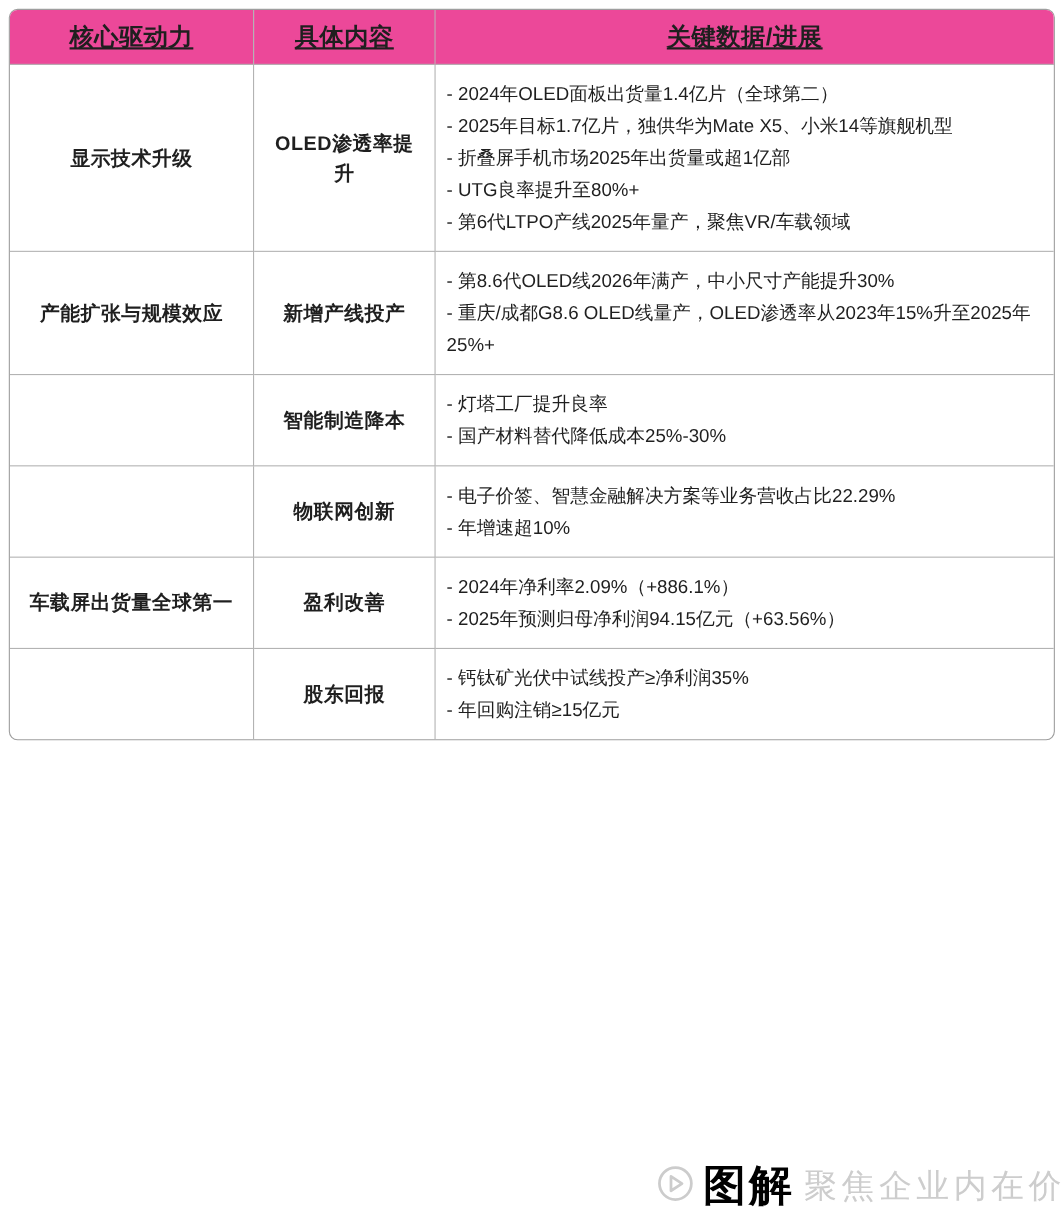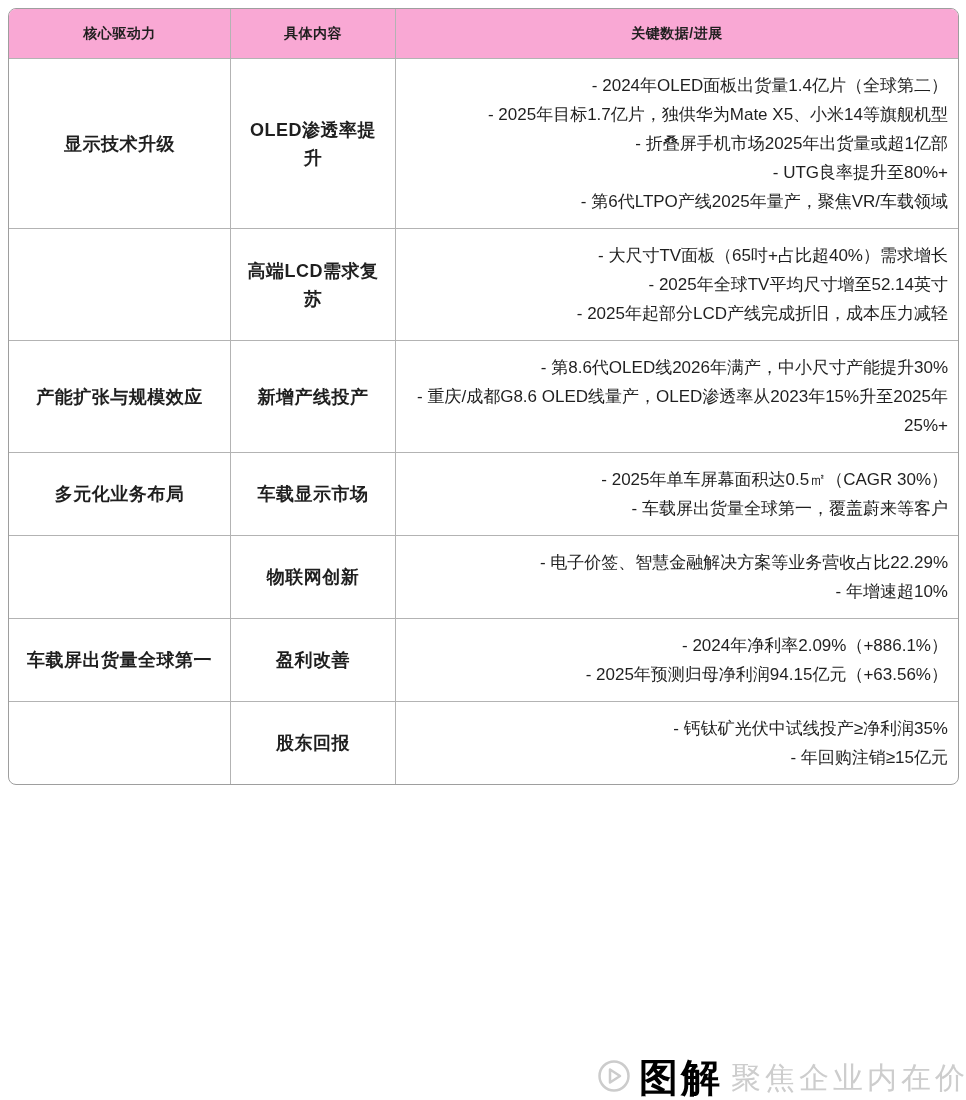--- a/index.html
+++ b/index.html
@@ -28,40 +28,41 @@
   th, td {
     border-right: 1px solid #b3b3b3;
     border-bottom: 1px solid #b3b3b3;
     text-align: center;
     vertical-align: middle;
     background: transparent;
   }
   th:last-child, td:last-child { border-right: none; }
   tr:last-child td { border-bottom: none; }
   thead th {
-    background: #f9a8d4;
-    font-size: 14px;
+    background: #ec4899;
+    font-size: 22px;
     font-weight: bold;
     padding: 12px 6px;
     line-height: 25px;
     letter-spacing: 0.5px;
+    text-decoration: underline;
   }
   td.driver, td.content {
     font-size: 18px;
     font-weight: bold;
     padding: 12px 12px;
     line-height: 28px;
     letter-spacing: 0.5px;
   }
   td.points {
     font-size: 17px;
     padding: 12px 10px;
     line-height: 29px;
   }
-  td.points .point { text-align: right; }
+  td.points .point { text-align: left; }
   .watermark {
     position: absolute;
     left: 597px;
     top: 1051px;
     z-index: 0;
     display: flex;
     align-items: center;
     gap: 8px;
     color: #cccccc;
     white-space: nowrap;
@@ -114,48 +115,39 @@
     <td class="content">OLED渗透率提升</td>
     <td class="points">
             <div class="point">- 2024年OLED面板出货量1.4亿片（全球第二）</div>
             <div class="point">- 2025年目标1.7亿片，独供华为Mate X5、小米14等旗舰机型</div>
             <div class="point">- 折叠屏手机市场2025年出货量或超1亿部</div>
             <div class="point">- UTG良率提升至80%+</div>
             <div class="point">- 第6代LTPO产线2025年量产，聚焦VR/车载领域</div>
           </td>
   </tr>
 
-  <tr>
-    <td class="driver"></td>
-    <td class="content">高端LCD需求复苏</td>
-    <td class="points">
-            <div class="point">- 大尺寸TV面板（65吋+占比超40%）需求增长</div>
-            <div class="point">- 2025年全球TV平均尺寸增至52.14英寸</div>
-            <div class="point">- 2025年起部分LCD产线完成折旧，成本压力减轻</div>
-          </td>
-  </tr>
 
   <tr>
     <td class="driver">产能扩张与规模效应</td>
     <td class="content">新增产线投产</td>
     <td class="points">
             <div class="point">- 第8.6代OLED线2026年满产，中小尺寸产能提升30%</div>
             <div class="point">- 重庆/成都G8.6 OLED线量产，OLED渗透率从2023年15%升至2025年25%+</div>
           </td>
   </tr>
 
-
   <tr>
-    <td class="driver">多元化业务布局</td>
-    <td class="content">车载显示市场</td>
+    <td class="driver"></td>
+    <td class="content">智能制造降本</td>
     <td class="points">
-            <div class="point">- 2025年单车屏幕面积达0.5㎡（CAGR 30%）</div>
-            <div class="point">- 车载屏出货量全球第一，覆盖蔚来等客户</div>
+            <div class="point">- 灯塔工厂提升良率</div>
+            <div class="point">- 国产材料替代降低成本25%-30%</div>
           </td>
   </tr>
+
 
   <tr>
     <td class="driver"></td>
     <td class="content">物联网创新</td>
     <td class="points">
             <div class="point">- 电子价签、智慧金融解决方案等业务营收占比22.29%</div>
             <div class="point">- 年增速超10%</div>
           </td>
   </tr>
 

